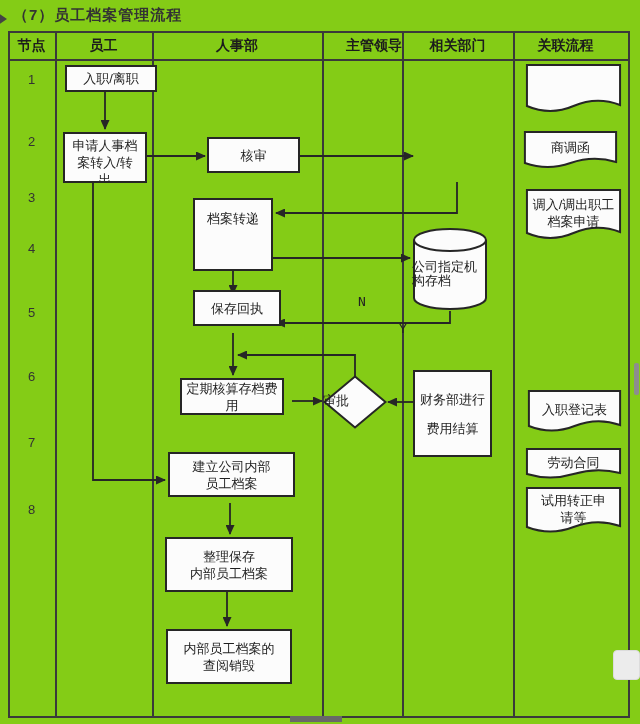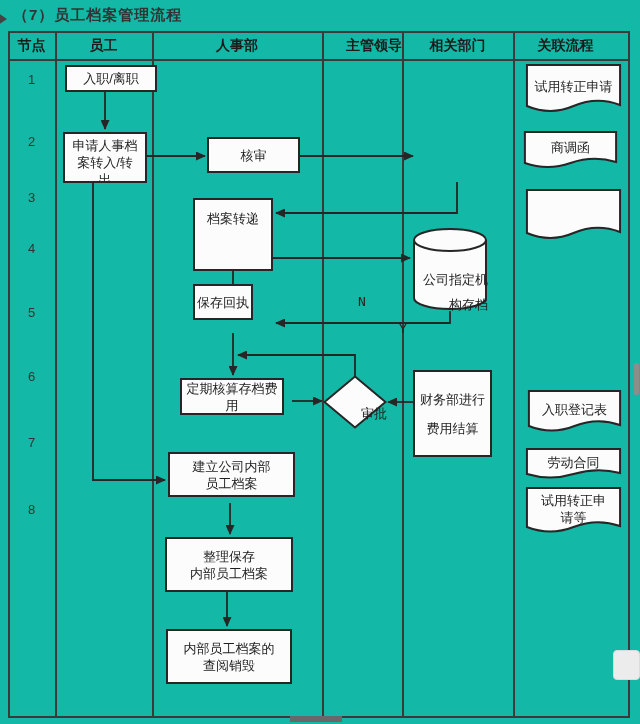--- a/index.html
+++ b/index.html
@@ -1,17 +1,17 @@
 <!DOCTYPE html>
 <html><head>
 <meta charset="utf-8">
 <style>
   html,body{margin:0;padding:0;background:#e9e9e9;}
   #canvas{
-    position:relative;width:640px;height:724px;background:#14b8a6;
+    position:relative;width:640px;height:724px;background:#84cc16;
     font-family:"Liberation Sans","DejaVu Sans",sans-serif;color:#222;
     overflow:hidden;margin:0 auto;
   }
   .abs{position:absolute;}
   #title{left:13px;top:6px;font-size:15px;font-weight:bold;color:#333;letter-spacing:1px;}
   #title-bullet{left:-2px;top:13px;width:0;height:0;border-left:9px solid #444;
     border-top:6px solid transparent;border-bottom:6px solid transparent;}
   
   .frame{left:8px;top:31px;width:618px;height:683px;border:2px solid #3a3a3a;background:transparent;}
   .vline{top:31px;height:687px;width:2px;background:#3a3a3a;}
@@ -21,22 +21,22 @@
   
   .box{border:2px solid #262626;background:#fcfcfc;display:flex;align-items:center;justify-content:center;
     text-align:center;font-size:13px;line-height:17px;color:#1e1e1e;white-space:pre-line;box-sizing:border-box;}
   .top-align{align-items:flex-start;padding-top:10px;}
   .clip{overflow:hidden;align-items:flex-start;padding-top:3px;}
   .wide-lines{line-height:29px;}
   .doc{box-sizing:border-box;}
   .doc svg{position:absolute;left:0;top:0;width:100%;height:100%;}
   .doc .doclabel{position:absolute;left:0;right:0;top:0;bottom:9px;display:flex;align-items:center;justify-content:center;
     text-align:center;font-size:13px;line-height:17px;color:#1e1e1e;white-space:pre-line;}
-  .shape-label{position:absolute;left:0;right:0;text-align:right;font-size:13px;line-height:25px;
-    color:#1e1e1e;white-space:pre-line;margin-top:7px;}
+  .shape-label{position:absolute;left:0;right:0;text-align:left;font-size:13px;line-height:14px;
+    color:#1e1e1e;white-space:pre-line;}
   .branch{font-size:13px;color:#222;font-family:"DejaVu Sans Mono","Liberation Mono",monospace;}
   #connectors{left:0;top:0;pointer-events:none;}
   
   #vscroll-thumb{left:634px;top:363px;width:5px;height:32px;background:#8d8d8d;border-radius:2px;}
   #hscroll-thumb{left:290px;top:716px;width:52px;height:6px;background:#686868;}
   #float-btn{left:613px;top:650px;width:25px;height:28px;background:#ececec;border:1px solid #dcdcdc;border-radius:4px;}
 </style>
 </head>
 <body>
 
@@ -95,21 +95,21 @@
 
   <div class="abs branch" style="left:358px;top:294px">N</div>
   <div class="abs branch" style="left:399px;top:321px">Y</div>
 
   <div class="abs box" style="left:65px;top:65px;width:92px;height:27px">入职/离职</div>
   <div class="abs box" style="left:207px;top:137px;width:93px;height:36px">核审</div>
   <div class="abs box clip" style="left:63px;top:132px;width:84px;height:51px">申请人事档
 案转入/转
 出</div>
   <div class="abs box top-align" style="left:193px;top:198px;width:80px;height:73px">档案转递</div>
-  <div class="abs box" style="left:193px;top:284px;width:60px;height:36px">保存回执</div>
+  <div class="abs box" style="left:193px;top:290px;width:88px;height:36px">保存回执</div>
   <div class="abs box" style="left:180px;top:378px;width:104px;height:37px">定期核算存档费用</div>
   <div class="abs box" style="left:168px;top:452px;width:127px;height:45px">建立公司内部
 员工档案</div>
   <div class="abs box" style="left:165px;top:537px;width:128px;height:55px">整理保存
 内部员工档案</div>
   <div class="abs box" style="left:166px;top:629px;width:126px;height:55px">内部员工档案的
 查阅销毁</div>
   <div class="abs box wide-lines" style="left:413px;top:370px;width:79px;height:87px">财务部进行
 费用结算</div>
 
@@ -126,32 +126,33 @@
       <ellipse cx="38" cy="13" rx="36" ry="11" fill="#fcfcfc" stroke="#262626" stroke-width="2"></ellipse>
     </svg>
     <div class="shape-label" style="top:33px">公司指定机
 构存档</div>
   </div>
 
   <div class="abs doc" style="left:525px;top:63px;width:97px;height:56px">
     <svg viewBox="0 0 100 56" preserveAspectRatio="none">
       <path d="M2,2 H98 V42 Q74,33 50,43 Q26,53 2,43 Z" fill="#fcfcfc" stroke="#262626" stroke-width="2" vector-effect="non-scaling-stroke"></path>
     </svg>
-    <div class="doclabel">试用转正申请</div>
   </div>
   <div class="abs doc" style="left:523px;top:130px;width:95px;height:44px">
     <svg viewBox="0 0 100 44" preserveAspectRatio="none">
       <path d="M2,2 H98 V32 Q74,25 50,33 Q26,41 2,33 Z" fill="#fcfcfc" stroke="#262626" stroke-width="2" vector-effect="non-scaling-stroke"></path>
     </svg>
     <div class="doclabel">商调函</div>
   </div>
   <div class="abs doc" style="left:525px;top:188px;width:97px;height:58px">
     <svg viewBox="0 0 100 58" preserveAspectRatio="none">
       <path d="M2,2 H98 V44 Q74,35 50,45 Q26,55 2,45 Z" fill="#fcfcfc" stroke="#262626" stroke-width="2" vector-effect="non-scaling-stroke"></path>
     </svg>
+    <div class="doclabel">调入/调出职工
+档案申请</div>
   </div>
   <div class="abs doc" style="left:527px;top:389px;width:95px;height:49px">
     <svg viewBox="0 0 100 49" preserveAspectRatio="none">
       <path d="M2,2 H98 V36 Q74,28 50,37 Q26,46 2,37 Z" fill="#fcfcfc" stroke="#262626" stroke-width="2" vector-effect="non-scaling-stroke"></path>
     </svg>
     <div class="doclabel">入职登记表</div>
   </div>
   <div class="abs doc" style="left:525px;top:447px;width:97px;height:37px">
     <svg viewBox="0 0 100 37" preserveAspectRatio="none">
       <path d="M2,2 H98 V26 Q74,20 50,27 Q26,34 2,27 Z" fill="#fcfcfc" stroke="#262626" stroke-width="2" vector-effect="non-scaling-stroke"></path>

